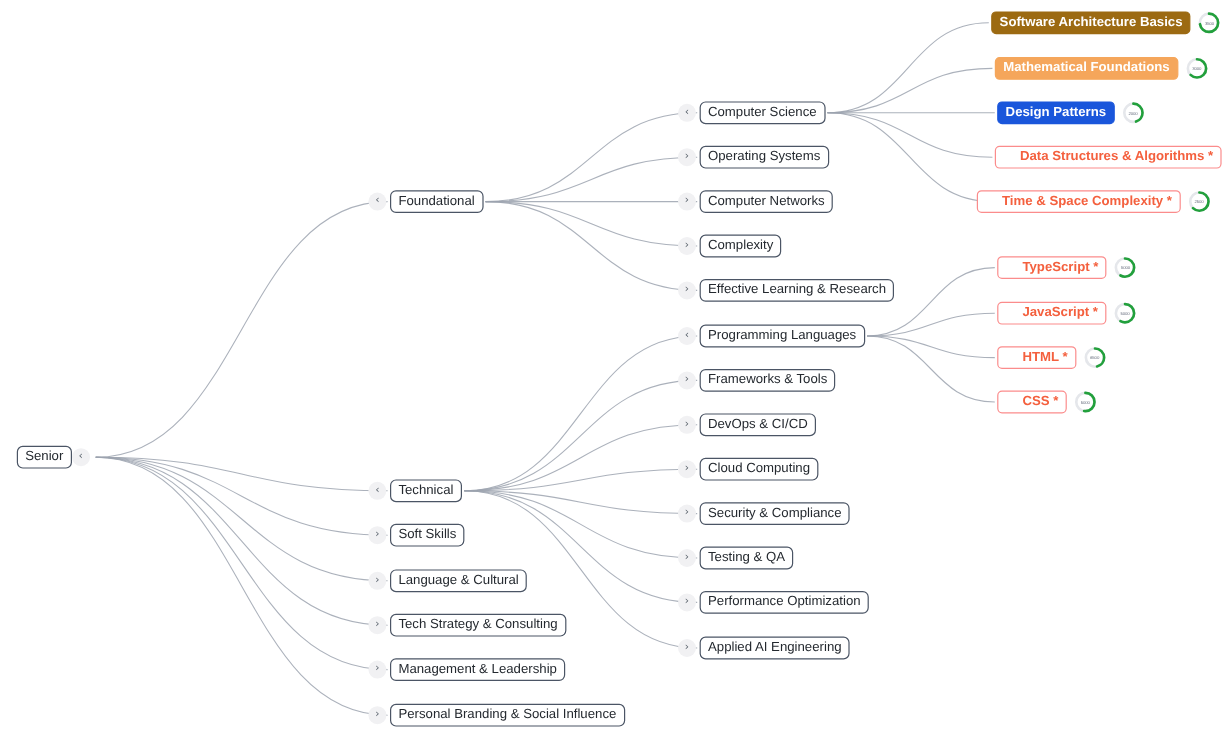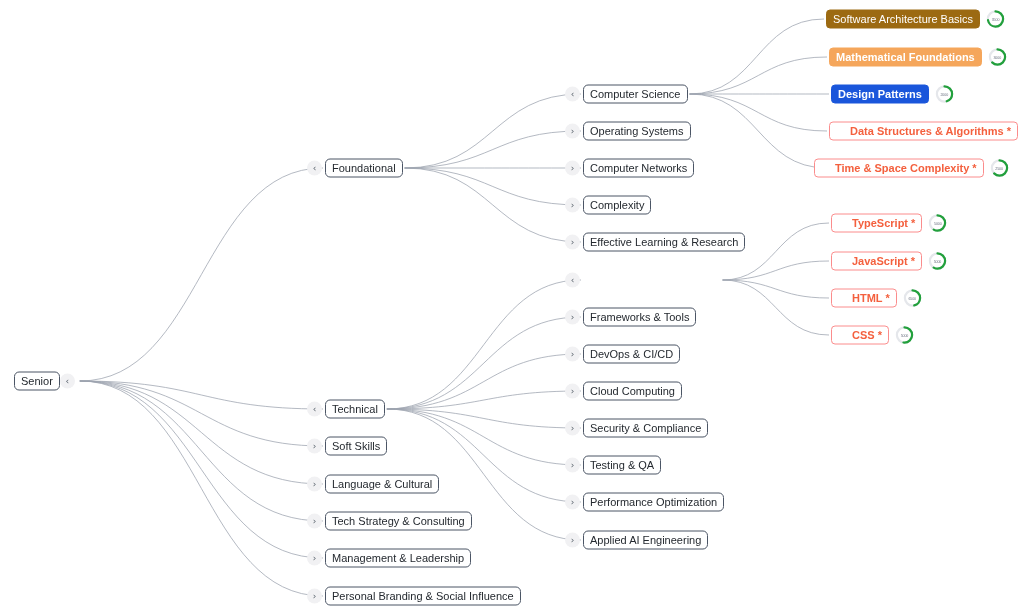--- a/index.html
+++ b/index.html
@@ -29,21 +29,21 @@
     border:1px solid #4b5565;
     border-radius:5px;
     padding:1px 6px 2px 6px;
     font-size:11px;
     color:#24292f;
     background:#ffffff;
     line-height:14px;
     box-shadow:0 0 0 0 rgba(0,0,0,0);
   }
   
-  .box.brown{background:#9c6a12;border-color:#9c6a12;color:#ffffff;font-weight:normal;border-radius:4px;}
+  .box.brown{background:#9c6a12;border-color:#9c6a12;color:#ffffff;font-weight:bold;border-radius:4px;}
   .box.orange{background:#f5a65b;border-color:#f5a65b;color:#ffffff;font-weight:bold;border-radius:4px;}
   .box.blue{background:#1a56db;border-color:#1a56db;color:#ffffff;font-weight:bold;border-radius:4px;}
   .box.red{background:#ffffff;border-color:#fb8c8c;color:#f4603e;font-weight:bold;border-radius:4px;padding-left:20px;}
 
   .badge{
     position:relative;margin-left:6px;flex:0 0 auto;
     width:19px;height:19px;
   }
   .badge svg{display:block;width:19px;height:19px;}
   .badge .bnum{
@@ -136,20 +136,21 @@
       <div class="node" style="left: 565px; top: 205px;">
         <span class="toggle">›</span>
         <span class="box">Complexity</span>
       </div>
       <div class="node" style="left: 565px; top: 242px;">
         <span class="toggle">›</span>
         <span class="box">Effective Learning &amp; Research</span>
       </div>
       <div class="node" style="left: 565px; top: 280px;">
         <span class="toggle">‹</span>
+        <span class="box">Programming Languages</span>
       </div>
       <div class="node" style="left: 565px; top: 317px;">
         <span class="toggle">›</span>
         <span class="box">Frameworks &amp; Tools</span>
       </div>
       <div class="node" style="left: 565px; top: 354px;">
         <span class="toggle">›</span>
         <span class="box">DevOps &amp; CI/CD</span>
       </div>
       <div class="node" style="left: 565px; top: 391px;">

